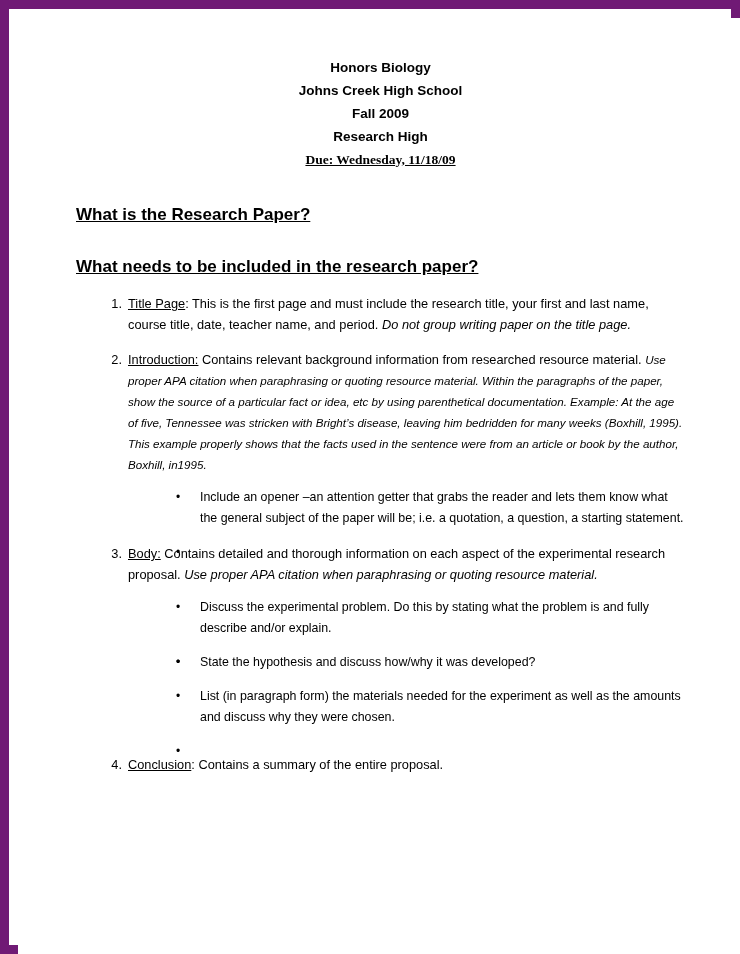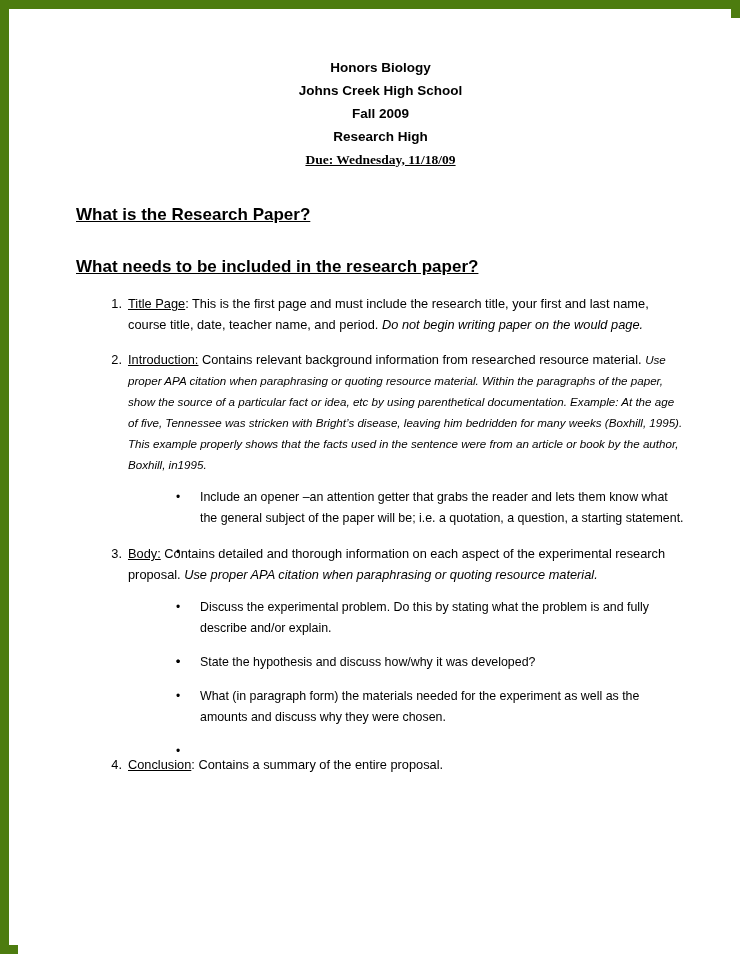--- a/index.html
+++ b/index.html
@@ -13,21 +13,21 @@
     font-family: "Liberation Sans", sans-serif;
     color: #000000;
     overflow: hidden;
   }
   .page-frame {
     position: absolute;
     top: 0; left: 0;
     width: 740px;
     height: 954px;
     box-sizing: border-box;
-    border: 9px solid #4d7c0f;
+    border: 9px solid #701a75;
     background: #ffffff;
   }
   .paper {
     position: absolute;
     top: 9px;
     left: 9px;
     width: 722px;
     height: 936px;
     background: #ffffff;
     box-sizing: border-box;
@@ -135,21 +135,21 @@
     <div class="gap-md"></div>
 
     <div class="heading">What needs to be included in the research paper?</div>
 
     <div class="gap-md"></div>
 
     <ol class="numbered">
 
       <li>
         <span class="num">1.</span>
-        <span class="underline">Title Page</span><span>:  </span><span>This is the first page and must include the research title, your first and last name, course title, date, teacher name, and period.  </span><span class="italic">Do not begin writing paper on the would page.</span>
+        <span class="underline">Title Page</span><span>:  </span><span>This is the first page and must include the research title, your first and last name, course title, date, teacher name, and period.  </span><span class="italic">Do not group writing paper on the title page.</span>
       </li>
 
       <li>
         <span class="num">2.</span>
         <span class="underline">Introduction:</span><span>   </span><span>Contains relevant background information from researched resource material.  </span><span class="item-small">Use proper APA citation when paraphrasing or quoting resource material.  Within the paragraphs of the paper, show the source of a particular fact or idea, etc by using parenthetical documentation.  Example: At the age of five, Tennessee was stricken with Bright’s disease, leaving him bedridden for many weeks (Boxhill, 1995).  This example properly shows that the facts used in the sentence were from an article or book by the author, Boxhill, in1995.</span>
 
         <div class="sub-wrap">
           <ul class="bullets">
             <li>
               <span class="dot">•</span>
@@ -174,21 +174,21 @@
             </li>
             <li>
               <span class="dot">•</span>
             </li>
             <li>
               <span class="dot">•</span>
               <span>State the hypothesis and discuss how/why it was developed?</span>
             </li>
             <li>
               <span class="dot">•</span>
-              <span>What (in paragraph form) the materials needed for the experiment as well as the amounts and discuss why they were chosen.</span>
+              <span>List (in paragraph form) the materials needed for the experiment as well as the amounts and discuss why they were chosen.</span>
             </li>
             <li>
               <span class="dot">•</span>
             </li>
           </ul>
         </div>
       </li>
 
       <li style="margin-top:26px;">
         <span class="num">4.</span>

